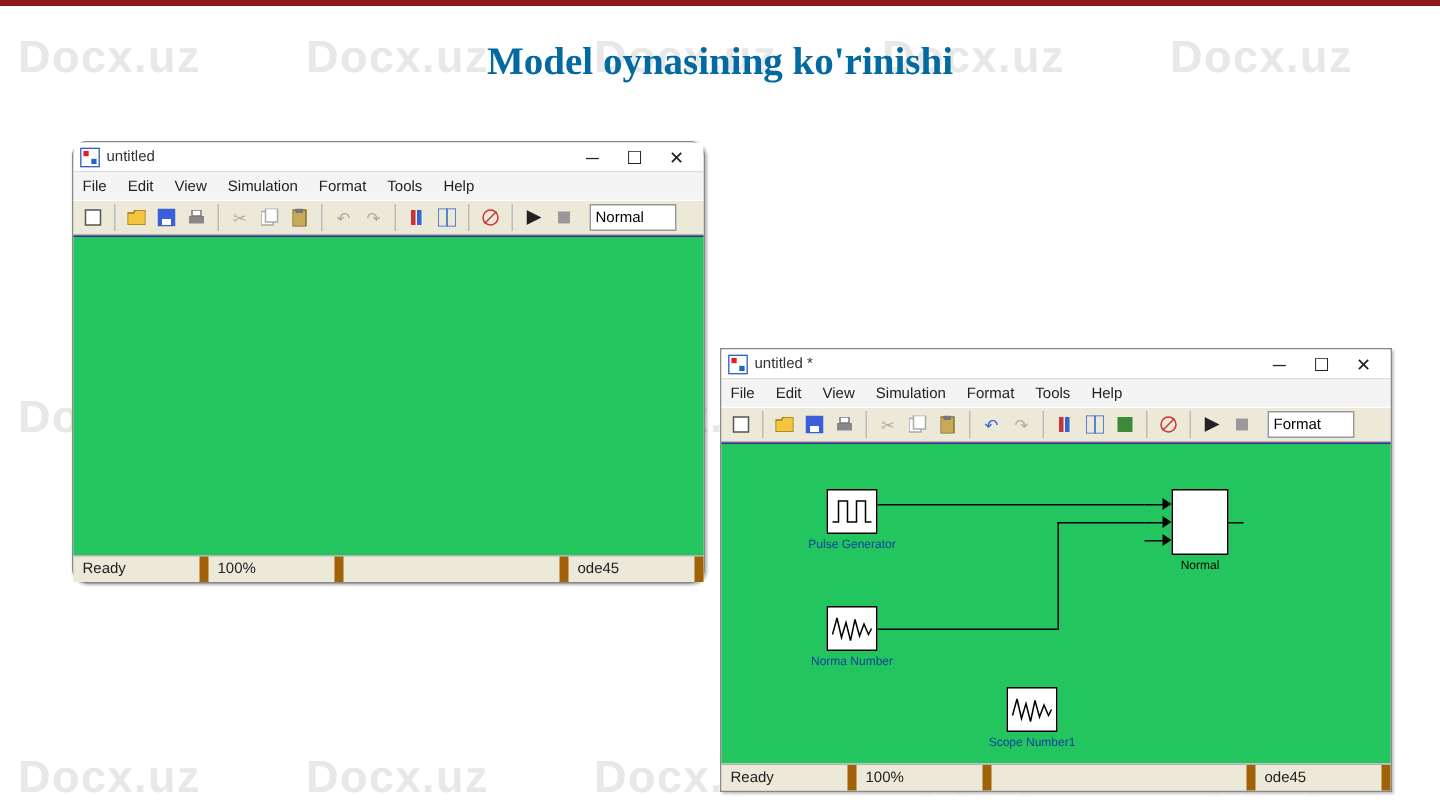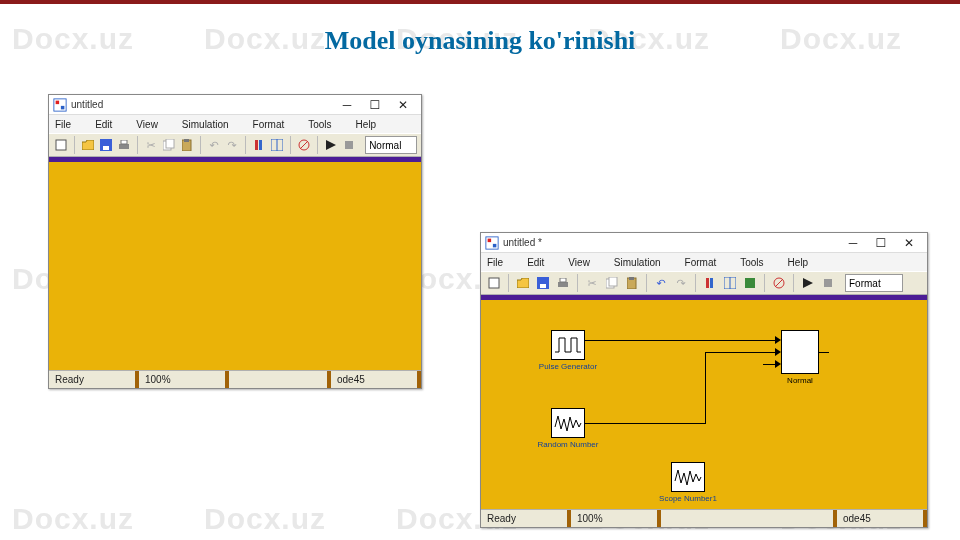--- a/index.html
+++ b/index.html
@@ -34,39 +34,39 @@
     color: #0369a1;
   }
   .window {
     position: absolute;
     background: #f4f4f4;
     border: 1px solid #888;
     box-shadow: 1px 1px 2px rgba(0,0,0,.3);
     font-family: "Tahoma", sans-serif;
     font-size: 10px;
   }
-  .win1 { left: 48px; top: 90px; width: 374px; height: 295px; }
+  .win1 { left: 48px; top: 90px; width: 422px; height: 295px; border-radius: 10px; }
   .win2 { left: 480px; top: 228px; width: 448px; height: 296px; }
   .titlebar {
     height: 20px;
     background: #fff;
     display: flex;
     align-items: center;
     padding: 0 4px;
     border-bottom: 1px solid #ddd;
   }
   .titlebar .icon { width: 14px; height: 14px; margin-right: 4px; }
   .titlebar .title { flex: 1; font-size: 10px; color: #333; font-family: Tahoma, sans-serif; }
   .titlebar .ctrl { width: 28px; height: 18px; display:flex; align-items:center; justify-content:center; font-size:12px; color:#222; }
   .menubar {
     height: 18px;
     background: #f4f4f4;
     display: flex;
     align-items: center;
-    gap: 24px;
+    gap: 14px;
     padding: 0 6px;
     font-size: 10px;
     color: #222;
   }
   .menubar span { cursor: default; }
   .toolbar {
     height: 24px;
     background: #ece9d8;
     border-top: 1px solid #fff;
     border-bottom: 1px solid #b0b0b0;
@@ -87,38 +87,38 @@
     height: 18px;
     width: 58px;
     border: 1px solid #999;
     background: #fff;
     font-size: 10px;
     padding: 0 3px;
     display:flex; align-items:center;
     margin-left: 6px;
   }
   .canvas {
-    background: #eab308;
+    background: #22c55e;
     position: absolute;
     left: 0; right: 0; top: 62px; bottom: 18px;
-    border-top: 5px solid #4c1d95;
+    border-top: 1px solid #4c1d95;
     overflow: hidden;
   }
   .statusbar {
     position: absolute;
     left:0; right:0; bottom:0;
     height: 18px;
     background: #ece9d8;
     border-top: 1px solid #b0b0b0;
     display:flex;
     align-items:center;
     font-size: 10px;
     color:#222;
   }
-  .statusbar .cell { border-right: 4px solid #a16207; padding: 0 6px; height:100%; display:flex; align-items:center;text-align:right; }
+  .statusbar .cell { border-right: 6px solid #a16207; padding: 0 6px; height:100%; display:flex; align-items:center;text-align:right; }
   .statusbar .cell.ready { width: 90px; }
   .statusbar .cell.zoom { width: 90px; }
   .statusbar .cell.flex { flex:1; }
   .statusbar .cell.solver { width: 90px; }
 
   
   .blk {
     position: absolute;
     border: 1px solid #000;
     background: #fff;
@@ -380,21 +380,21 @@
           <polyline points="1,17 5,17 5,3 11,3 11,17 17,17 17,3 23,3 23,17 27,17" fill="none" stroke="#000"></polyline>
         </svg>
     </div>
     <div class="blk-label" style="left:87px; top:62px;">Pulse Generator</div>
 
     <div class="blk" style="left:70px; top:108px;">
       <svg width="28" height="20">
           <polyline points="1,14 4,3 7,16 10,6 13,18 16,4 19,15 22,7 25,14 27,10" fill="none" stroke="#000"></polyline>
         </svg>
     </div>
-    <div class="blk-label" style="left:87px; top:140px;">Random Number</div>
+    <div class="blk-label" style="left:87px; top:140px;">Norma Number</div>
 
     <div class="blk" style="left:190px; top:162px;">
       <svg width="28" height="20">
           <polyline points="1,14 4,3 7,16 10,6 13,18 16,4 19,15 22,7 25,14 27,10" fill="none" stroke="#000"></polyline>
         </svg>
     </div>
     <div class="blk-label" style="left:207px; top:194px;">Scope Number1</div>
 
     <div class="blk" style="left:300px; top:30px; height:44px; width:38px;"></div>
 

